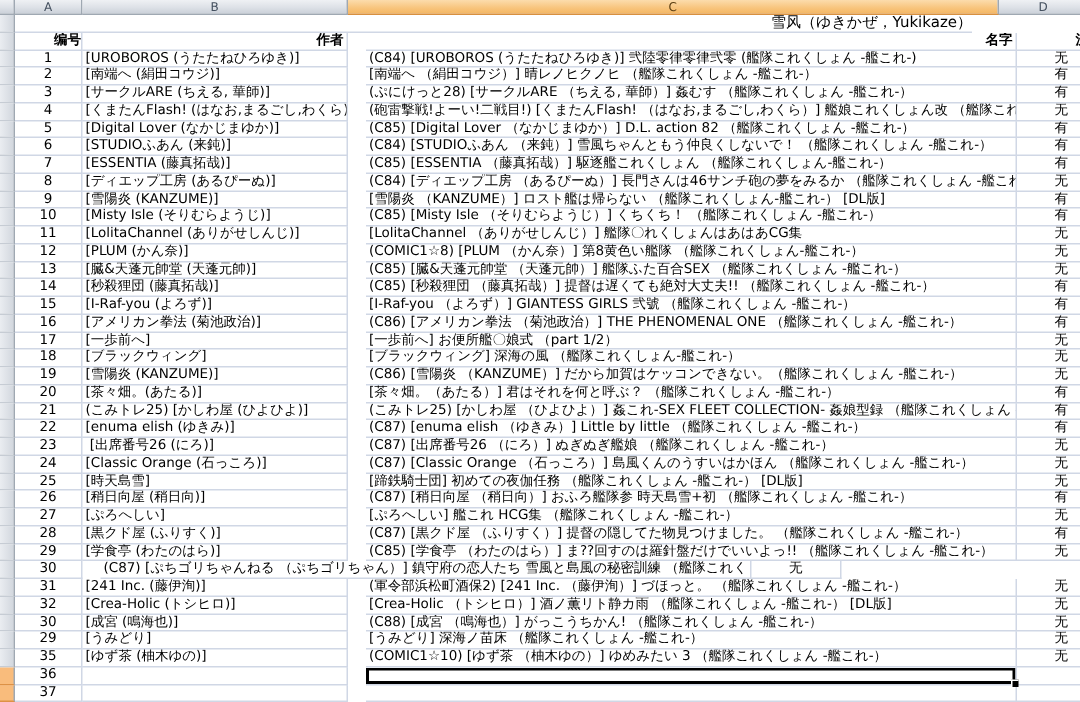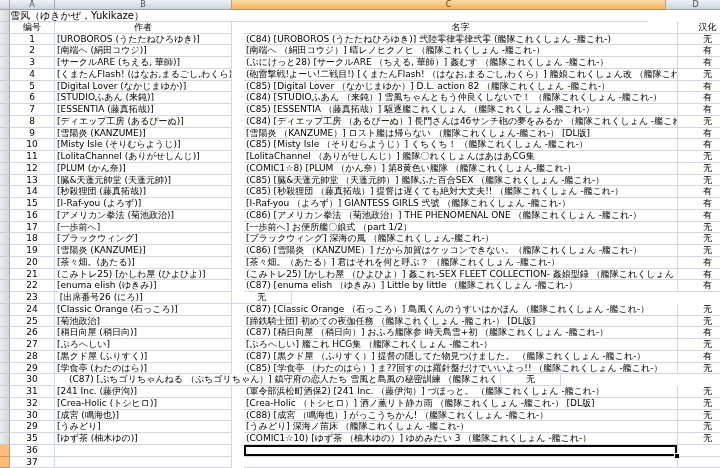--- a/index.html
+++ b/index.html
@@ -31,23 +31,23 @@
     border-right:1px solid #9FA8B2; border-bottom:1px solid #C6CCD4; }
   .gutter.hl { background:#F9BC7C; border-bottom-color:#DD9145; }
 
   .cell { flex:none; overflow:hidden; white-space:pre; padding:0 2px;
     border-right:1px solid #D0D7E5; border-bottom:1px solid #D0D7E5; }
   .cell.num    { width:45px;  text-align:center; padding:0; }
   .cell.author { width:177px; }
   .cell.name   { width:434px;margin-left:12px; }
   .cell.cn     { width:60px;  text-align:center; }
 
-  .title-cell { flex:none; width:638px; text-align:left; font-size:10px;
+  .title-cell { flex:none; width:638px; text-align:right; font-size:10px;
     border-bottom:1px solid #D0D7E5; overflow:hidden; white-space:pre; }
-  .header-row .cell { text-align:center; }
+  .header-row .cell { text-align:right;font-weight:bold; }
 
   
   .active-cell { position:relative; overflow:visible;
     box-shadow:inset 0 0 0 2px #000; z-index:2; }
   .fill-handle { position:absolute; right:-2px; bottom:-2px; width:5px; height:5px;
     background:#000; border-left:1px solid #fff; border-top:1px solid #fff; }
 </style>
 </head>
 <body>
 
@@ -226,33 +226,34 @@
         <div class="gutter"></div>
         <div class="cell num">22</div>
         <div class="cell author">[enuma elish (ゆきみ)]</div>
         <div class="cell name">(C87) [enuma elish （ゆきみ）] Little by little （艦隊これくしょん -艦これ-）</div>
         <div class="cell cn">有</div>
       </div>
       <div class="row">
         <div class="gutter"></div>
         <div class="cell num">23</div>
         <div class="cell author"> [出席番号26 (にろ)]</div>
+        <div class="cell name">(C87) [出席番号26 （にろ）] ぬぎぬぎ艦娘 （艦隊これくしょん -艦これ-）</div>
         <div class="cell cn">无</div>
       </div>
       <div class="row">
         <div class="gutter"></div>
         <div class="cell num">24</div>
         <div class="cell author">[Classic Orange (石っころ)]</div>
         <div class="cell name">(C87) [Classic Orange （石っころ）] 島風くんのうすいはかほん （艦隊これくしょん -艦これ-）</div>
         <div class="cell cn">无</div>
       </div>
       <div class="row">
         <div class="gutter"></div>
         <div class="cell num">25</div>
-        <div class="cell author">[菊池政治]</div>
+        <div class="cell author">[時天島雪]</div>
         <div class="cell name">[蹄鉄騎士団] 初めての夜伽任務 （艦隊これくしょん -艦これ-） [DL版]</div>
         <div class="cell cn">无</div>
       </div>
       <div class="row">
         <div class="gutter"></div>
         <div class="cell num">26</div>
         <div class="cell author">[稍日向屋 (稍日向)]</div>
         <div class="cell name">(C87) [稍日向屋 （稍日向）] おふろ艦隊参 時天島雪+初 （艦隊これくしょん -艦これ-）</div>
         <div class="cell cn">有</div>
       </div>

